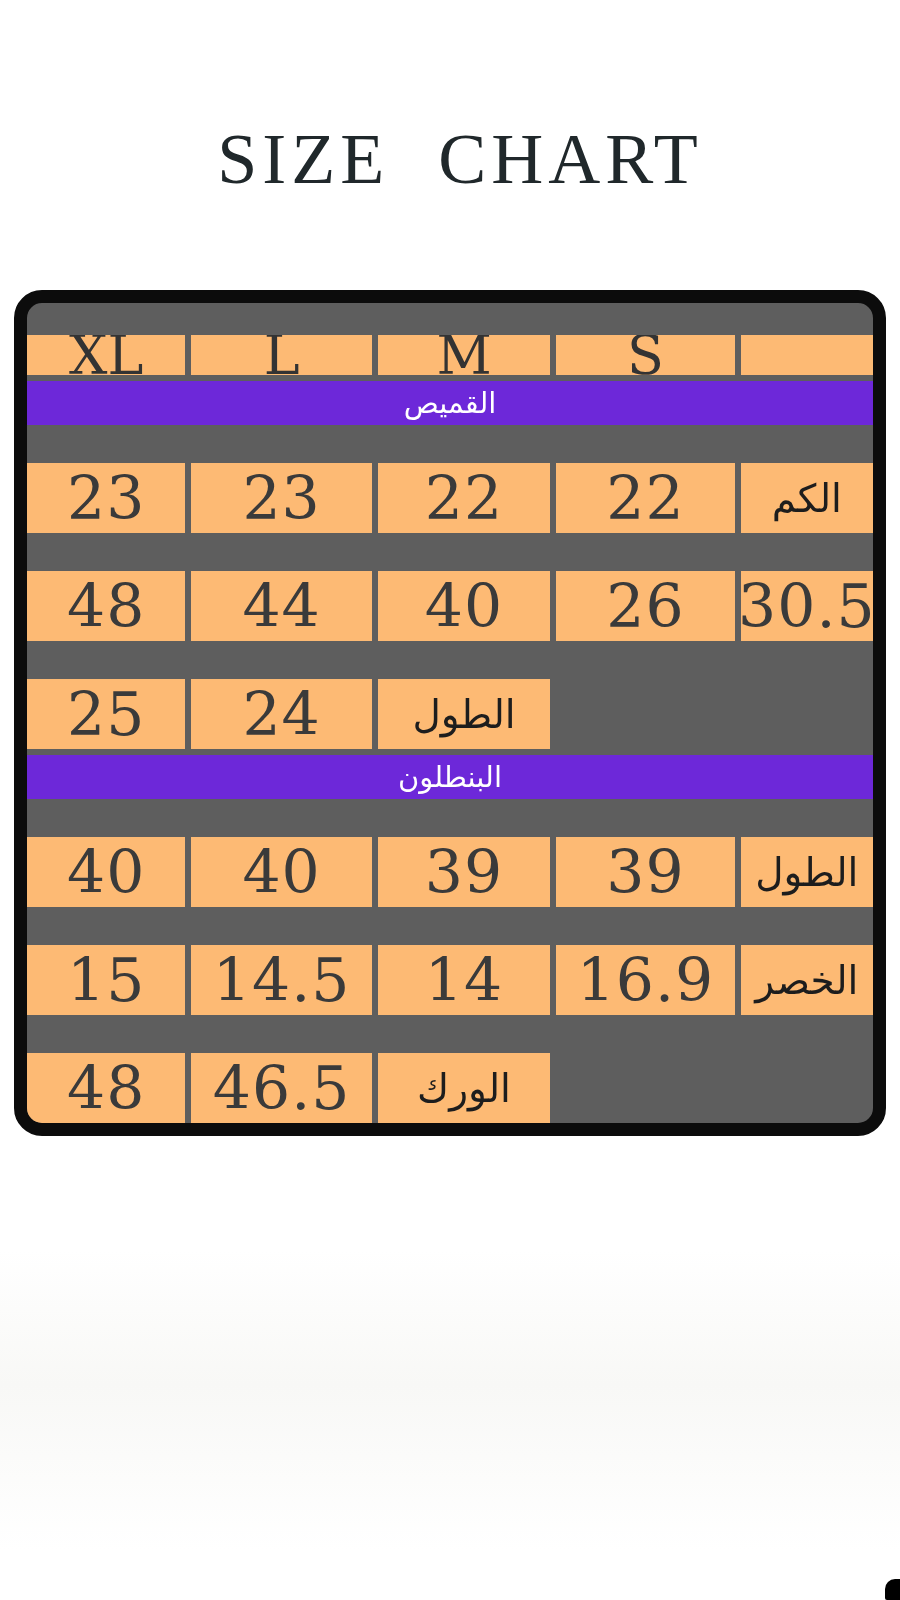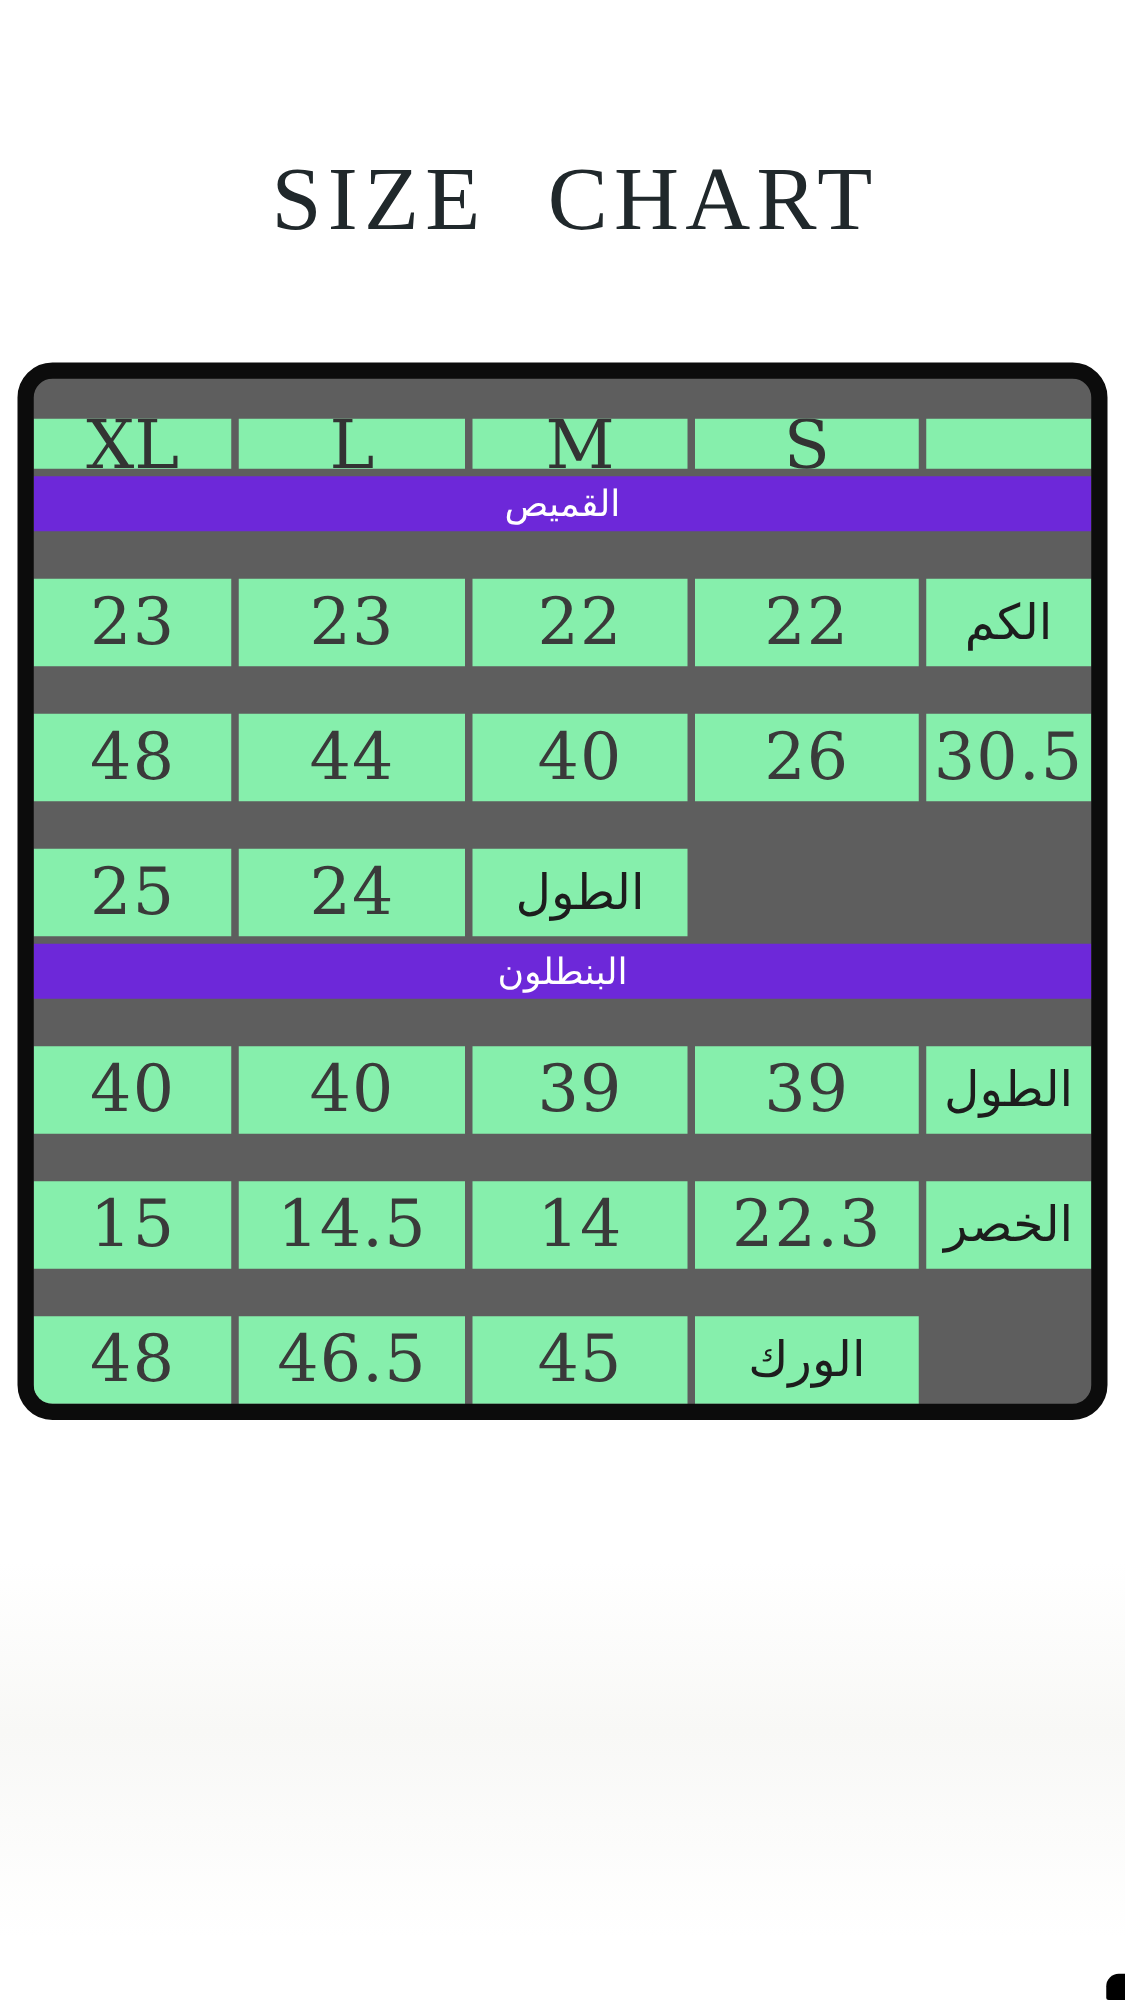--- a/index.html
+++ b/index.html
@@ -42,35 +42,35 @@
     background: #5e5e5e;
     overflow: hidden;
   }
   .grid {
     display: grid;
     grid-template-columns: 158fr 180fr 172fr 178fr 132fr;
     grid-template-rows: 72px 44px repeat(3, 102px) 44px repeat(3, 102px);
     gap: 6px;
   }
   .cell {
-    background: #86efac;
+    background: #fdba74;
     display: flex;
     align-items: center;
     justify-content: center;
     color: #3a3a3a;
     overflow: hidden;
     margin-top: 32px;
   }
   .head {
     font-size: 54px;
     color: #333333;
     font-weight: normal;
   }
   .value {
-    font-size: 52px;
+    font-size: 60px;
     letter-spacing: 1px;
     text-align: center;
   }
   .rowlabel {
     font-family: "DejaVu Sans", sans-serif;
     font-size: 39px;
     color: #1d1d1d;
     direction: rtl;
   }
   .band {
@@ -141,26 +141,25 @@
 
       <div class="cell value">40</div>
       <div class="cell value">40</div>
       <div class="cell value">39</div>
       <div class="cell value">39</div>
       <div class="cell rowlabel">الطول</div>
 
       <div class="cell value">15</div>
       <div class="cell value">14.5</div>
       <div class="cell value">14</div>
-      <div class="cell value">22.3</div>
+      <div class="cell value">16.9</div>
       <div class="cell rowlabel">الخصر</div>
 
       <div class="cell value">48</div>
       <div class="cell value">46.5</div>
-      <div class="cell value">45</div>
       <div class="cell rowlabel">الورك</div>
 
     </div>
   </div>
 
   <div class="wash"></div>
   <div class="corner-mark"></div>
 
 </div>
 

